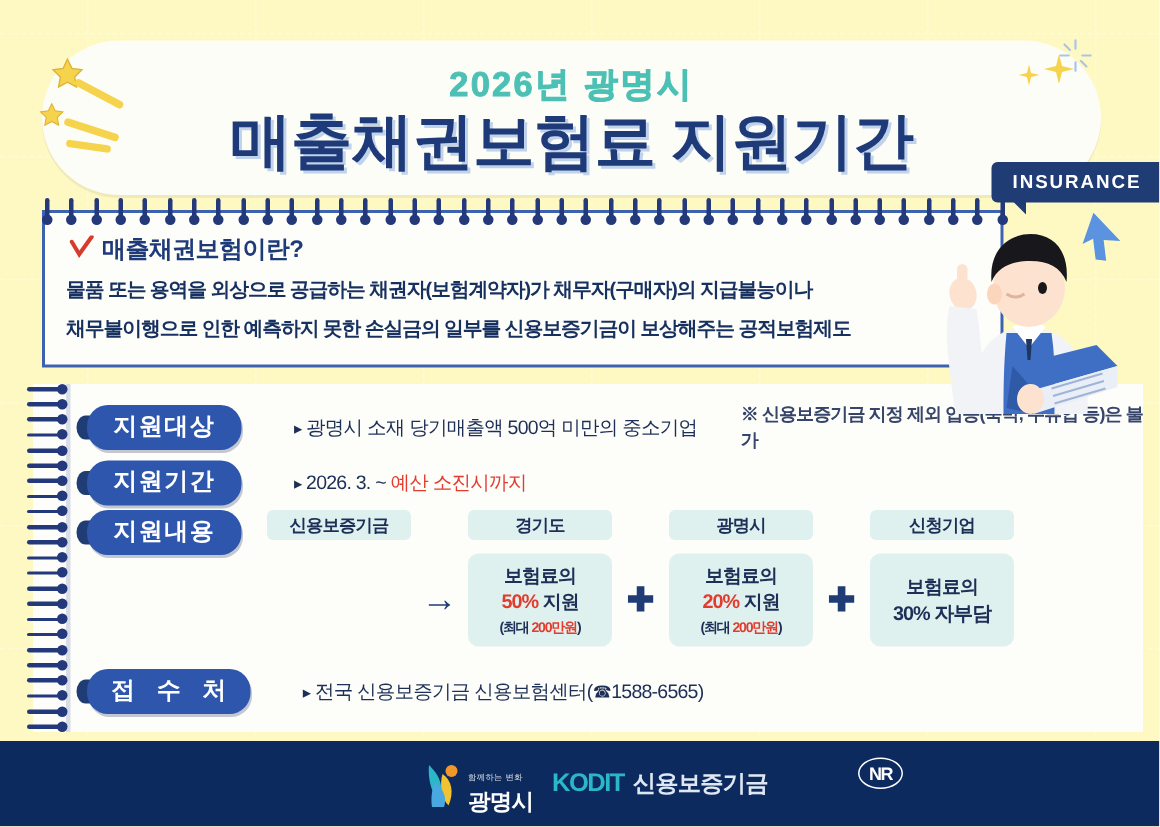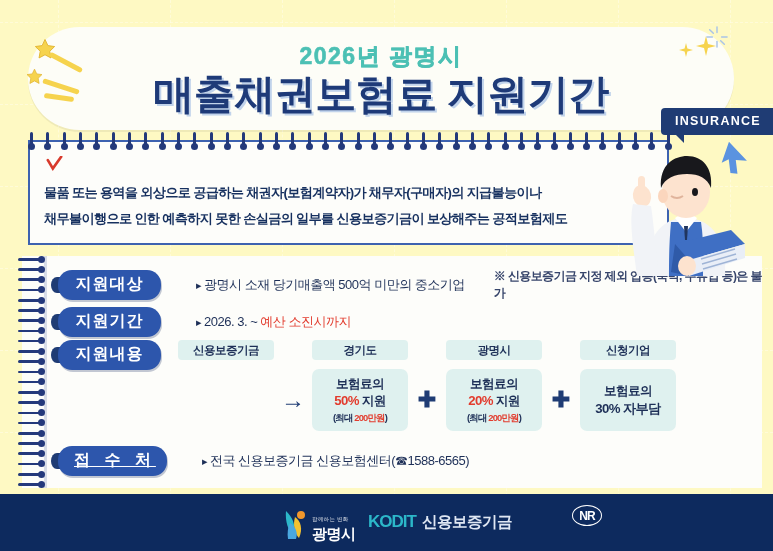--- a/index.html
+++ b/index.html
@@ -209,21 +209,21 @@
   #row-target { top: 268px; display: flex; align-items: center; }
   #row-target .row-text { margin-left: 20px; }
   #row-target .note { margin-left: 14px; }
 
   #row-period { top: 307px; display: flex; align-items: center; }
   #row-period .row-text { margin-left: 20px; }
 
   #row-content { top: 340px; }
 
   #row-contact { top: 446px; display: flex; align-items: center; }
-  #row-contact .pill { letter-spacing: 5px; padding-right: 11px; text-decoration: underline; }
+  #row-contact .pill { letter-spacing: 5px; padding-right: 11px; }
   #row-contact .row-text { margin-left: 20px; }
 
   
   #cards {
     position: absolute; left: 178px; top: 340px;
     display: flex; align-items: flex-start;
   }
   .card-col { display: flex; flex-direction: column; align-items: center; width: 96px; }
   .card-head {
     width: 96px; height: 20px;
@@ -432,21 +432,21 @@
       <span class="ring"></span>
       <span class="ring"></span>
       <span class="ring"></span>
   </div>
   <div id="desc-card">
     <div id="desc-head">
       <span class="check-mark">
         <svg width="17" height="15" viewBox="0 0 20 18">
             <path d="M2 5 L8 15 L18 1" stroke="#d83a2c" stroke-width="3.2" fill="none" stroke-linecap="round"></path>
           </svg>
-      </span>
+      </span><span>매출채권보험이란?</span>
     </div>
     <div class="desc-line" id="desc-l2">채무불이행으로 인한 예측하지 못한 손실금의 일부를 신용보증기금이 보상해주는 공적보험제도</div>
     <div class="desc-line" id="desc-l1">물품 또는 용역을 외상으로 공급하는 채권자(보험계약자)가 채무자(구매자)의 지급불능이나</div>
   </div>
 
   <div id="body-panel"></div>
   <div id="spiral-edge"></div>
   <div id="spiral">
     <span class="coil"></span>
       <span class="coil"></span>

